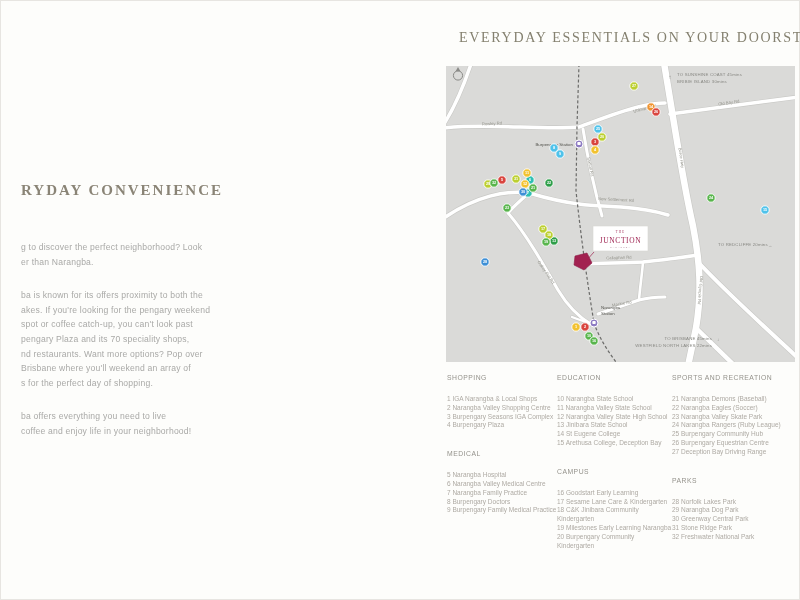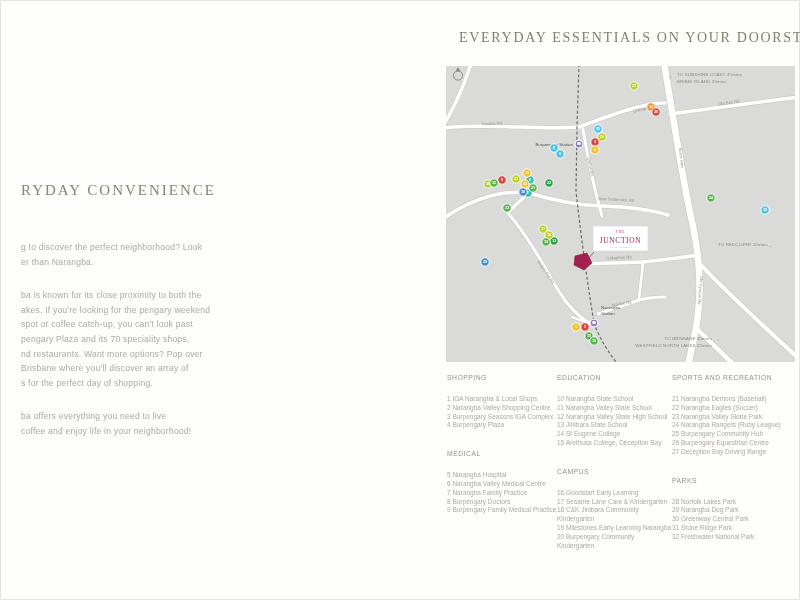--- a/index.html
+++ b/index.html
@@ -1,21 +1,21 @@
 <!DOCTYPE html>
 <html><head>
 <meta charset="utf-8">
 <style>
   html,body{margin:0;padding:0;background:#ffffff;}
   .page{position:relative;width:800px;height:600px;background:#fdfdfb;overflow:hidden;
         font-family:"Liberation Sans",sans-serif;box-shadow:inset 0 0 0 1px #e7e5e1;}
   .doc-title{position:absolute;left:459px;top:30px;font-family:"Liberation Serif",serif;
         font-size:14px;letter-spacing:1.7px;color:#84806f;font-weight:500;white-space:nowrap;}
   .left-heading{position:absolute;left:21px;top:182px;font-family:"Liberation Serif",serif;
-        font-size:15px;letter-spacing:2px;color:#8a8476;font-weight:400;white-space:nowrap;}
+        font-size:15px;letter-spacing:2px;color:#8a8476;font-weight:700;white-space:nowrap;}
   .left-paras{position:absolute;left:21px;top:221px;width:238px;font-size:8.6px;
         line-height:14.6px;color:#a9a9a7;letter-spacing:0.2px;}
   .para{margin-bottom:13px;margin-top:19px;}
   .map-wrap{position:absolute;left:446px;top:66px;width:349px;height:296px;}
   .legend{position:absolute;left:447px;top:374px;display:flex;}
   .col-1{width:110px;} .col-2{width:115px;} .col-3{width:128px;}
   .sec-title{font-size:6.8px;color:#94928b;letter-spacing:0.5px;margin:0 0 14px 0;font-weight:400;}
   .sec-items div{font-size:6.5px;line-height:8.8px;color:#aeaaa3;}
   .sec2{margin-top:20px;}
 </style>
@@ -24,26 +24,26 @@
 
 <div class="page">
   <div class="doc-title">EVERYDAY ESSENTIALS ON YOUR DOORSTEP</div>
   <div class="left-heading">RYDAY CONVENIENCE</div>
   <div class="left-paras">
       <div class="para">
         <div>g to discover the perfect neighborhood? Look</div>
         <div>er than Narangba.</div>
       </div>
       <div class="para">
-        <div>ba is known for its close proximity to both the</div>
+        <div>ba is known for its offers proximity to both the</div>
         <div>akes. If you're looking for the pengary weekend</div>
         <div>spot or coffee catch-up, you can't look past</div>
         <div>pengary Plaza and its 70 speciality shops,</div>
         <div>nd restaurants. Want more options? Pop over</div>
-        <div>Brisbane where you'll discover an array of</div>
+        <div>Brisbane where you'll weekend an array of</div>
         <div>s for the perfect day of shopping.</div>
       </div>
       <div class="para">
         <div>ba offers everything you need to live</div>
         <div>coffee and enjoy life in your neighborhood!</div>
       </div>
     </div>
   <div class="map-wrap"><svg viewBox="0 0 349 296" width="349" height="296">
         <rect x="0" y="0" width="349" height="296" fill="#dadad8"></rect>
         <path d="M25,-2 C17,22 8,42 -2,58" stroke="#c9c9c6" stroke-width="4.7" fill="none" stroke-linecap="round" stroke-linejoin="round"></path>

